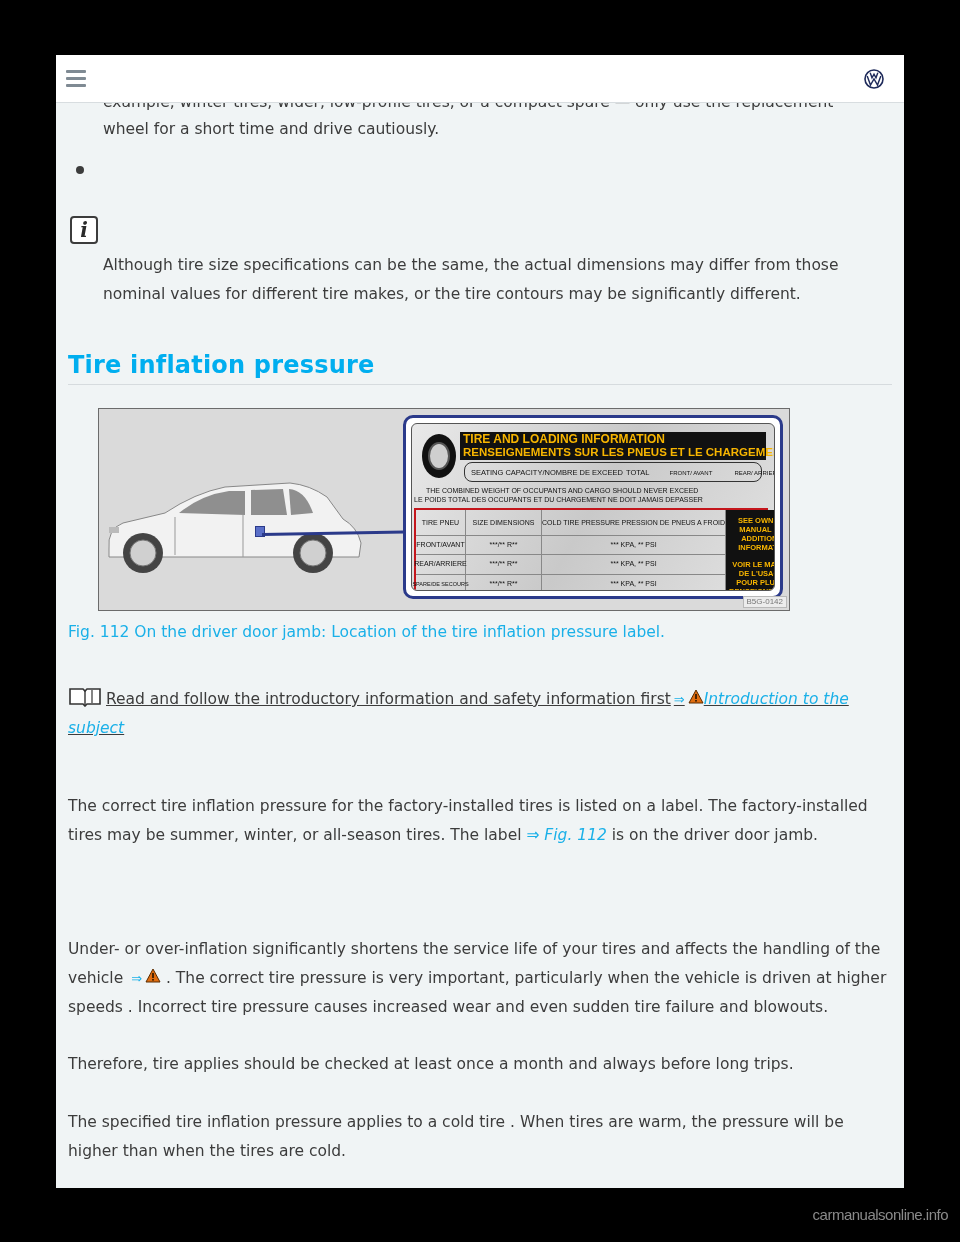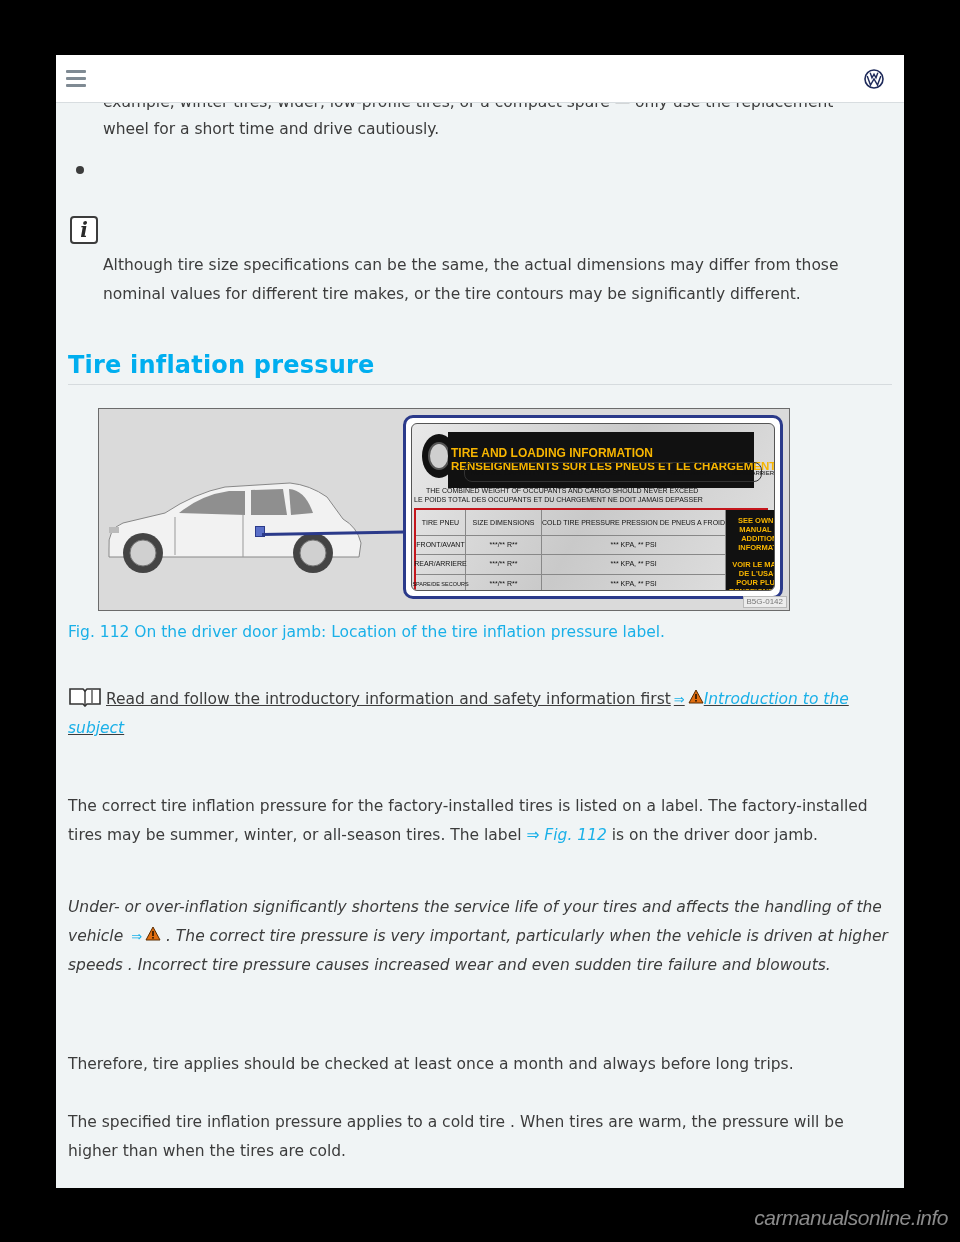--- a/index.html
+++ b/index.html
@@ -126,26 +126,26 @@
       position: absolute; left: 10px; top: 10px;
       width: 34px; height: 44px; border-radius: 50%;
       background: #111;
       display: flex; align-items: center; justify-content: center;
     }
     .tire-glyph::after {
       content: ""; width: 18px; height: 24px; border-radius: 50%;
       background: #cfcfcf; border: 2px solid #555;
     }
     .label-header {
-      position: absolute; left: 36px; top: 8px; width: 306px;
+      position: absolute; left: 48px; top: 8px; width: 306px;
       background: #111;
       color: #f7b500;
       font-weight: bold;
       font-size: 12px; line-height: 13px;
-      padding: 15px 3px;
+      padding: 1px 3px;
       white-space: nowrap;
       box-sizing: border-box;
     }
     .label-header .h2 { font-size: 11.5px; }
     .seat-row {
       position: absolute; left: 52px; top: 38px; width: 298px; height: 20px;
       border: 1px solid #333; border-radius: 8px;
       font-size: 7.5px; line-height: 20px;
       box-sizing: border-box; padding-left: 6px;
       white-space: nowrap;
@@ -229,30 +229,29 @@
     .link {
       color: #1ab0e8;
       font-style: italic;
       cursor: pointer;
     }
     .arrow { color: #1ab0e8; font-size: 13px; margin: 0 3px; }
     .para {
       position: absolute; left: 12px; width: 830px; margin-top: 17px;
     }
     .p-correct { top: 720px; }
-    .p-under { top: 821px; font-style: italic; }
+    .p-under { top: 863px; }
     .p-therefore { top: 978px; }
     .p-specified { top: 1036px; }
     .watermark {
       position: absolute; right: 12px; top: 1206px;
       color: #8a8a8a;
       font-family: "Liberation Sans", sans-serif;
-      font-size: 21px;
+      font-size: 15px;
       letter-spacing: -0.5px;
-      font-style: italic;
     }
   </style>
 </head>
 <body>
 
 <div class="viewport">
 
   <div class="content">
     <div class="cut-line">example, winter tires, wider, low-profile tires, or a compact spare — only use the replacement</div>
     <div class="p1-line2">wheel for a short time and drive cautiously.</div>
@@ -287,21 +286,21 @@
       <div class="leader"></div>
 
       <div class="label-card">
         <div class="label-inner">
           <div class="tire-glyph"></div>
           <div class="label-header">
             <div>TIRE AND LOADING INFORMATION</div>
             <div class="h2">RENSEIGNEMENTS SUR LES PNEUS ET LE CHARGEMENT</div>
           </div>
           <div class="seat-row">
-            <span>MANUAL CAPACITY/NOMBRE DE PLACES</span>
+            <span>SEATING CAPACITY/NOMBRE DE EXCEED</span>
             <span class="total">TOTAL</span>
             <span class="front">FRONT/ AVANT</span>
             <span class="rear">REAR/ ARRIERE</span>
           </div>
           <div class="weight-line">THE COMBINED WEIGHT OF OCCUPANTS AND CARGO SHOULD NEVER EXCEED</div>
           <div class="weight-line weight-line2">LE POIDS TOTAL DES OCCUPANTS ET DU CHARGEMENT NE DOIT JAMAIS DEPASSER</div>
           <div class="tbl">
             <div class="tbl-grid">
               <div>TIRE PNEU</div>
               <div>SIZE DIMENSIONS</div>

